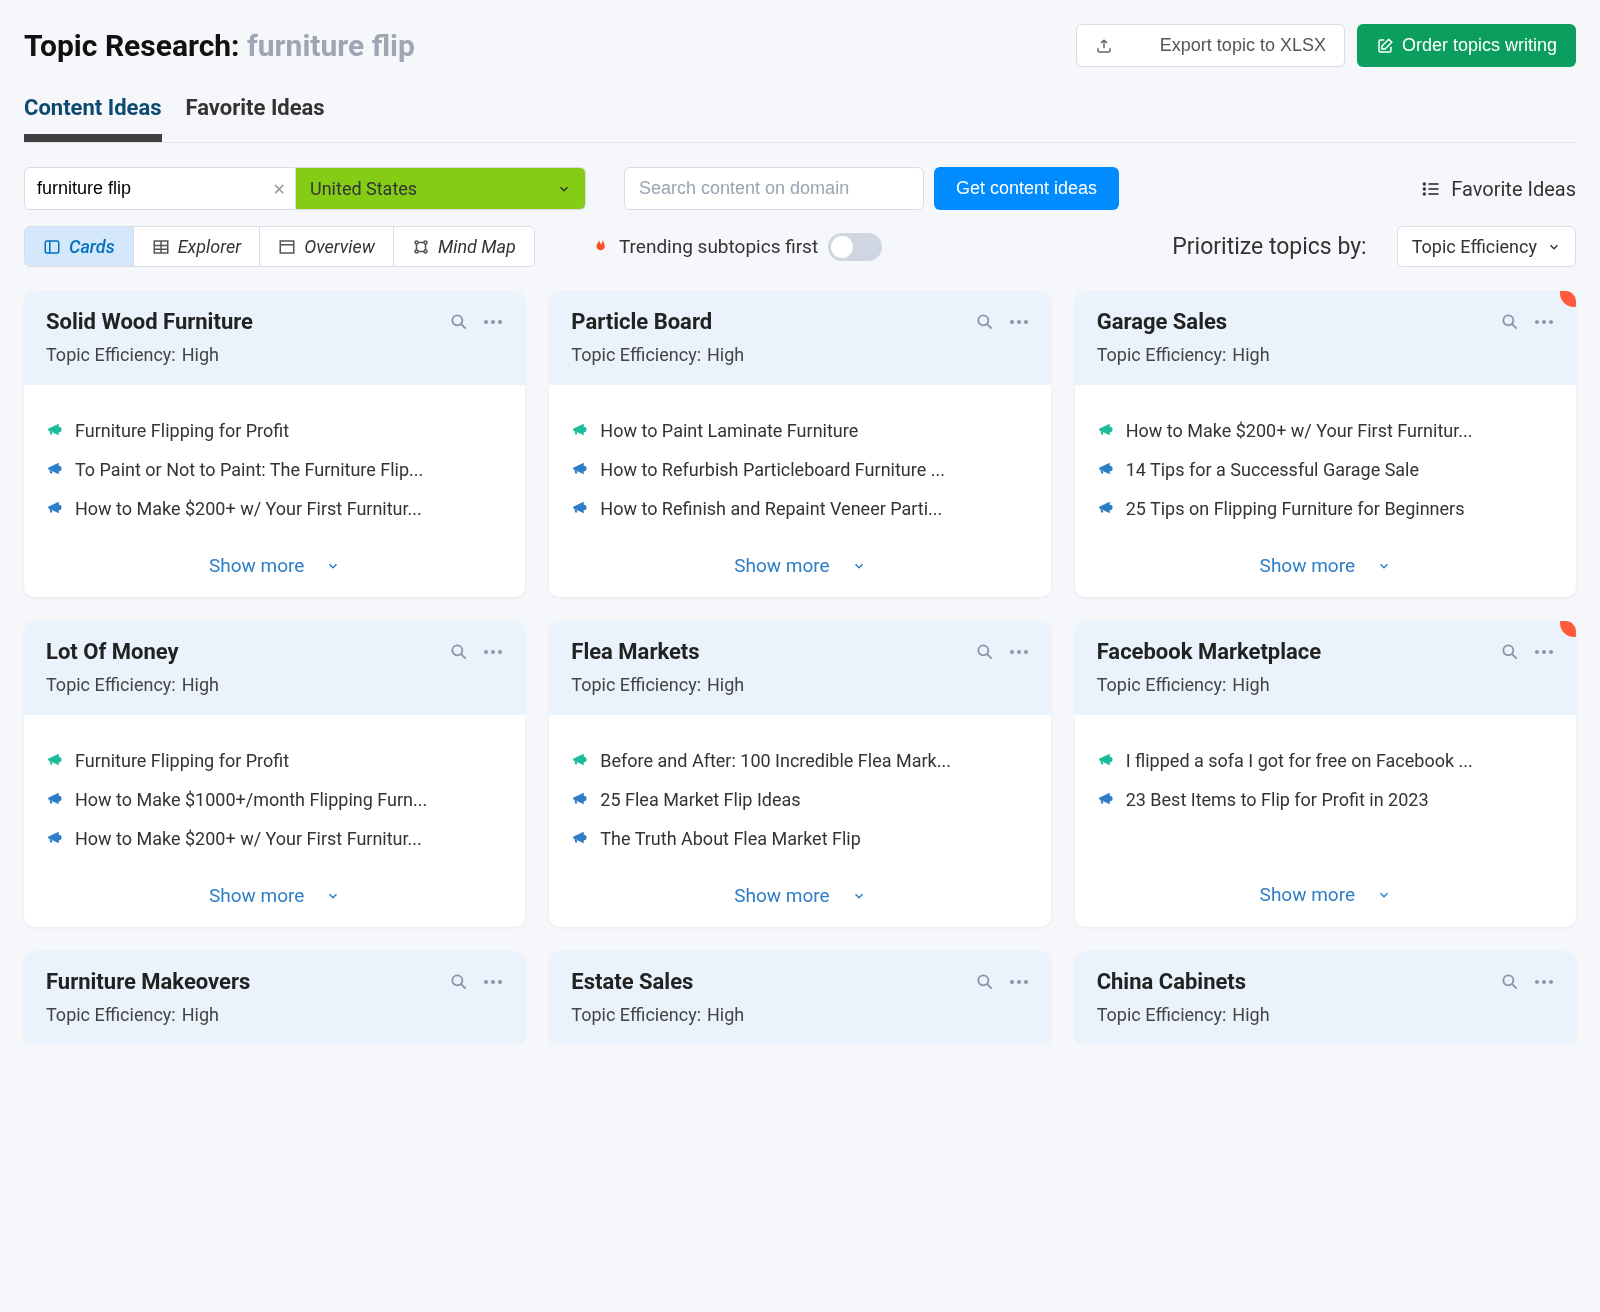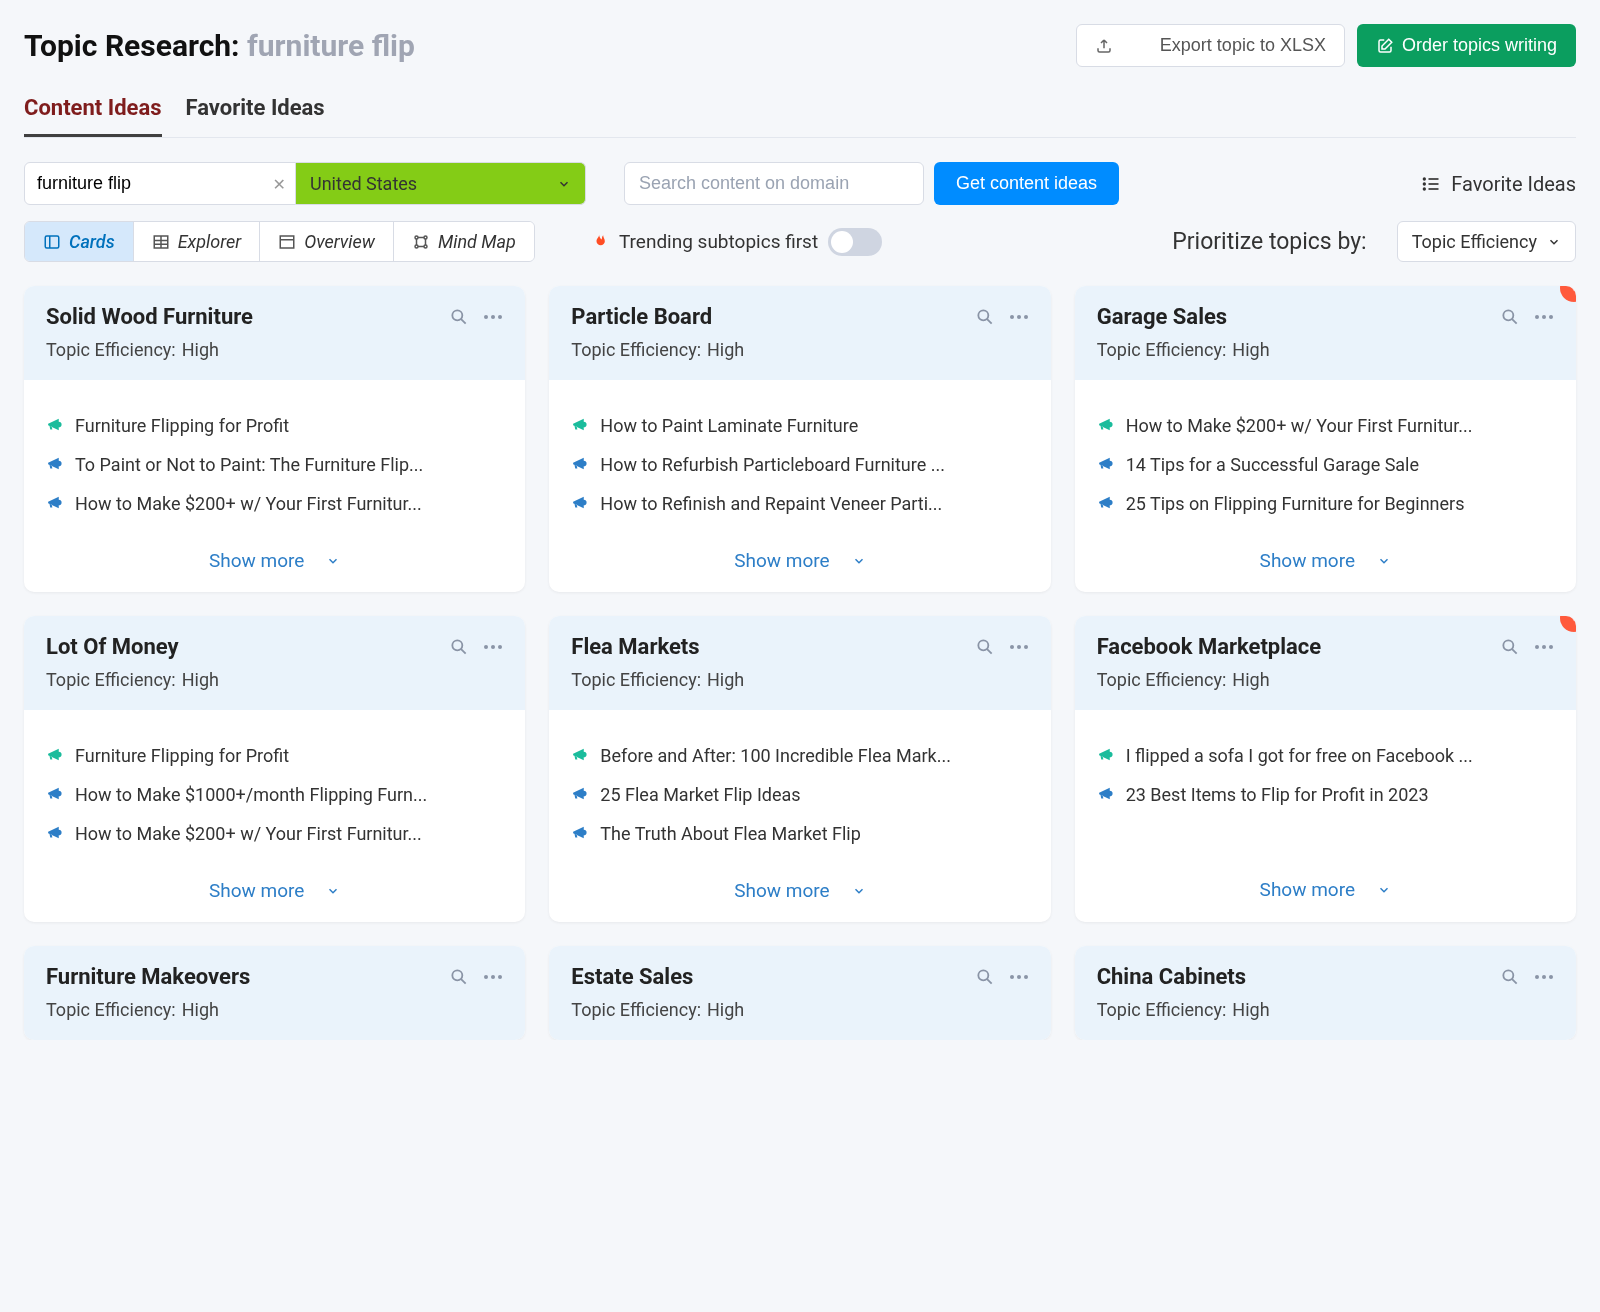--- a/index.html
+++ b/index.html
@@ -9,21 +9,21 @@
 .header-row { display: flex; justify-content: space-between; align-items: center; margin-bottom: 28px; }
 .page-title { font-size: 30px; font-weight: 700; color: #111; }
 .page-title .query { color: #a0a5b3; font-weight: 700; }
 .header-actions { display: flex; gap: 12px; }
 .btn { display: inline-flex; align-items: center; gap: 8px; padding: 10px 18px; border-radius: 6px; font-size: 18px; font-weight: 500; cursor: pointer; border: 1px solid transparent; }
 .btn-export { background: #fff; border: 1px solid #d8dce5; color: #555; gap: 47px; }
 .btn-order { background: #0b9e5f; color: #fff; }
 
 .tabs { display: flex; gap: 24px; border-bottom: 1px solid #e3e7ee; margin-bottom: 24px; }
 .tab { font-size: 22px; font-weight: 700; color: #333; padding-bottom: 14px; cursor: pointer; }
-.tab.active { color: #7f1d1d; border-bottom: 3px solid #404040; }
+.tab.active { color: #0c4a6e; border-bottom: 8px solid #404040; }
 
 .controls-row { display: flex; align-items: center; gap: 10px; margin-bottom: 16px; }
 .keyword-input { position: relative; flex: 0 0 272px; }
 .keyword-input input { width: 100%; padding: 10px 34px 10px 12px; border: 1px solid #d8dce5; border-radius: 6px; font-size: 18px; outline: none; }
 .keyword-input .clear { position: absolute; right: 10px; top: 50%; transform: translateY(-50%); color: #999; cursor: pointer; font-size: 16px; }
 .country-select { display: flex; align-items: center; justify-content: space-between; width: 290px; padding: 10px 14px; border: 1px solid #d8dce5; border-radius: 6px; background: #84cc16; font-size: 18px; cursor: pointer; margin-left: -10px; border-left: none; border-top-left-radius: 0; border-bottom-left-radius: 0;}
 .keyword-input input{border-top-right-radius:0;border-bottom-right-radius:0;}
 .domain-input { flex: 0 0 300px; }
 .domain-input input { width: 100%; padding: 10px 14px; border: 1px solid #d8dce5; border-radius: 6px; font-size: 18px; outline: none; }
 .btn-primary { background: #008cff; color: #fff; border: none; padding: 11px 22px; border-radius: 6px; font-size: 18px; font-weight: 500; cursor: pointer; }

